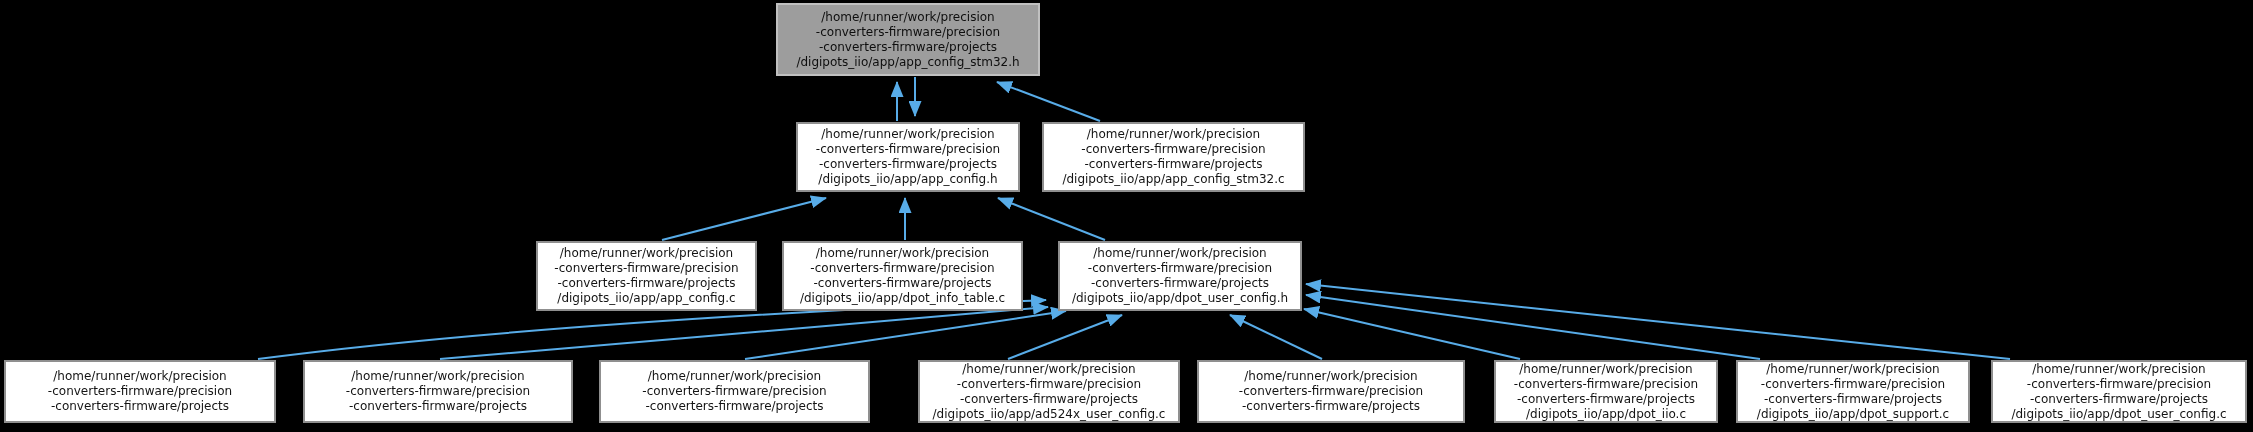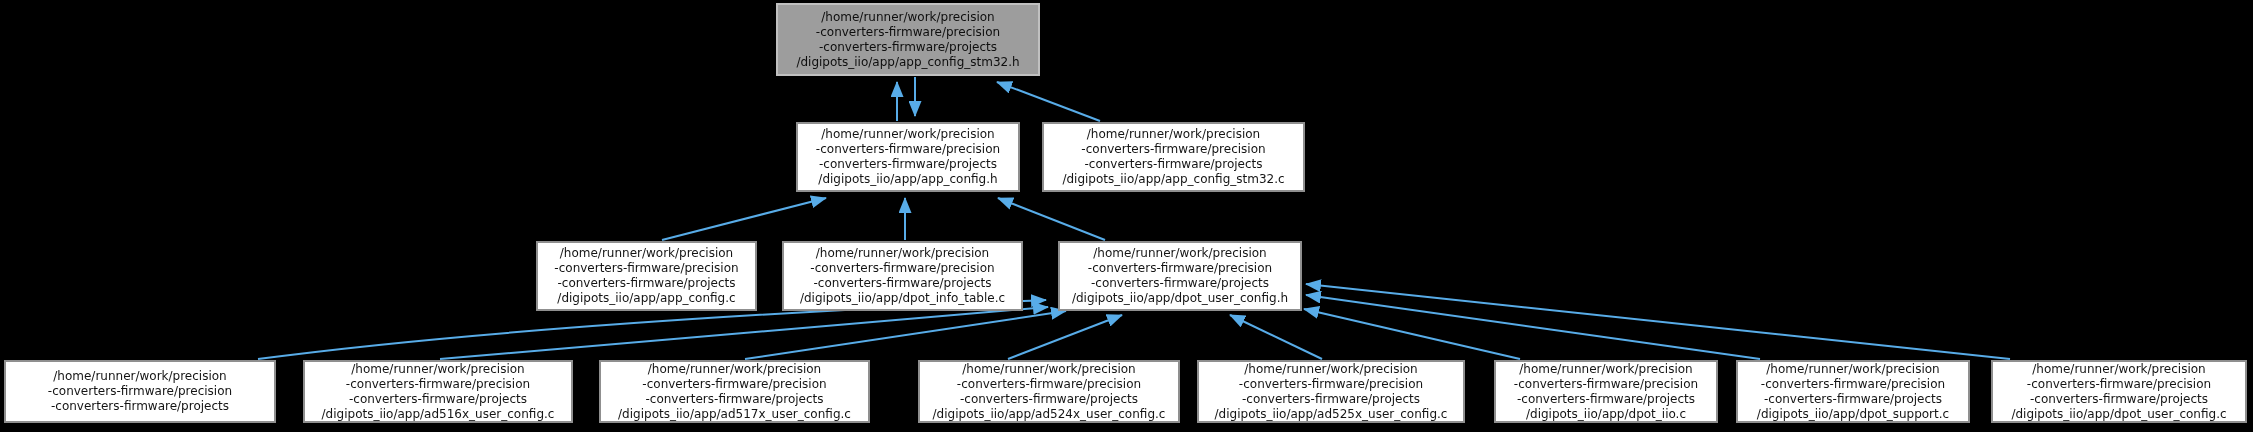--- a/index.html
+++ b/index.html
@@ -99,42 +99,39 @@
   <div class="node" style="left:4px;top:360px;width:272px;height:63px">
     <div>/home/runner/work/precision</div>
     <div>-converters-firmware/precision</div>
     <div>-converters-firmware/projects</div>
   </div>
 
   <div class="node" style="left:303px;top:360px;width:270px;height:63px">
     <div>/home/runner/work/precision</div>
     <div>-converters-firmware/precision</div>
     <div>-converters-firmware/projects</div>
-    <div>/digipots_iio/app/ad516x_user_config.c</div>
   </div>
 
   <div class="node" style="left:599px;top:360px;width:271px;height:63px">
     <div>/home/runner/work/precision</div>
     <div>-converters-firmware/precision</div>
     <div>-converters-firmware/projects</div>
-    <div>/digipots_iio/app/ad517x_user_config.c</div>
   </div>
 
   <div class="node" style="left:918px;top:360px;width:262px;height:63px">
     <div>/home/runner/work/precision</div>
     <div>-converters-firmware/precision</div>
     <div>-converters-firmware/projects</div>
     <div>/digipots_iio/app/ad524x_user_config.c</div>
   </div>
 
   <div class="node" style="left:1197px;top:360px;width:268px;height:63px">
     <div>/home/runner/work/precision</div>
     <div>-converters-firmware/precision</div>
     <div>-converters-firmware/projects</div>
-    <div>/digipots_iio/app/ad525x_user_config.c</div>
   </div>
 
   <div class="node" style="left:1494px;top:360px;width:224px;height:63px">
     <div>/home/runner/work/precision</div>
     <div>-converters-firmware/precision</div>
     <div>-converters-firmware/projects</div>
     <div>/digipots_iio/app/dpot_iio.c</div>
   </div>
 
   <div class="node" style="left:1736px;top:360px;width:234px;height:63px">

